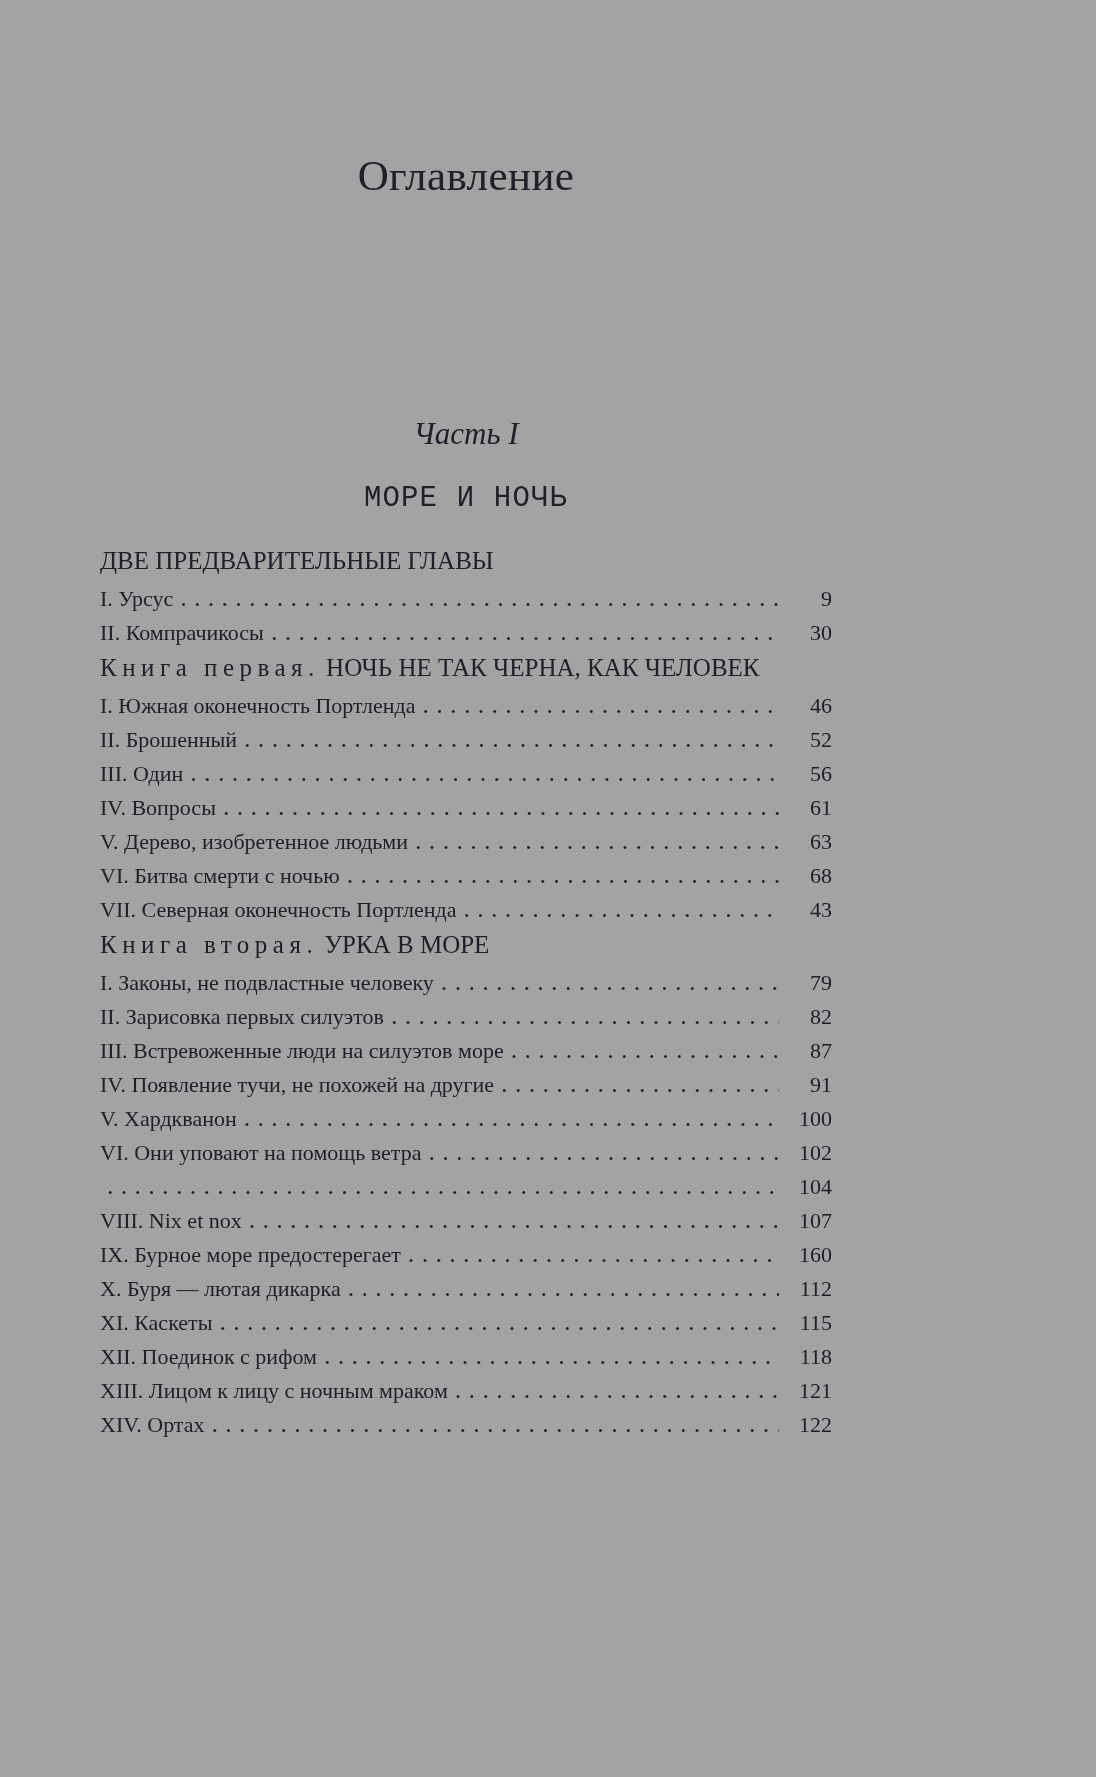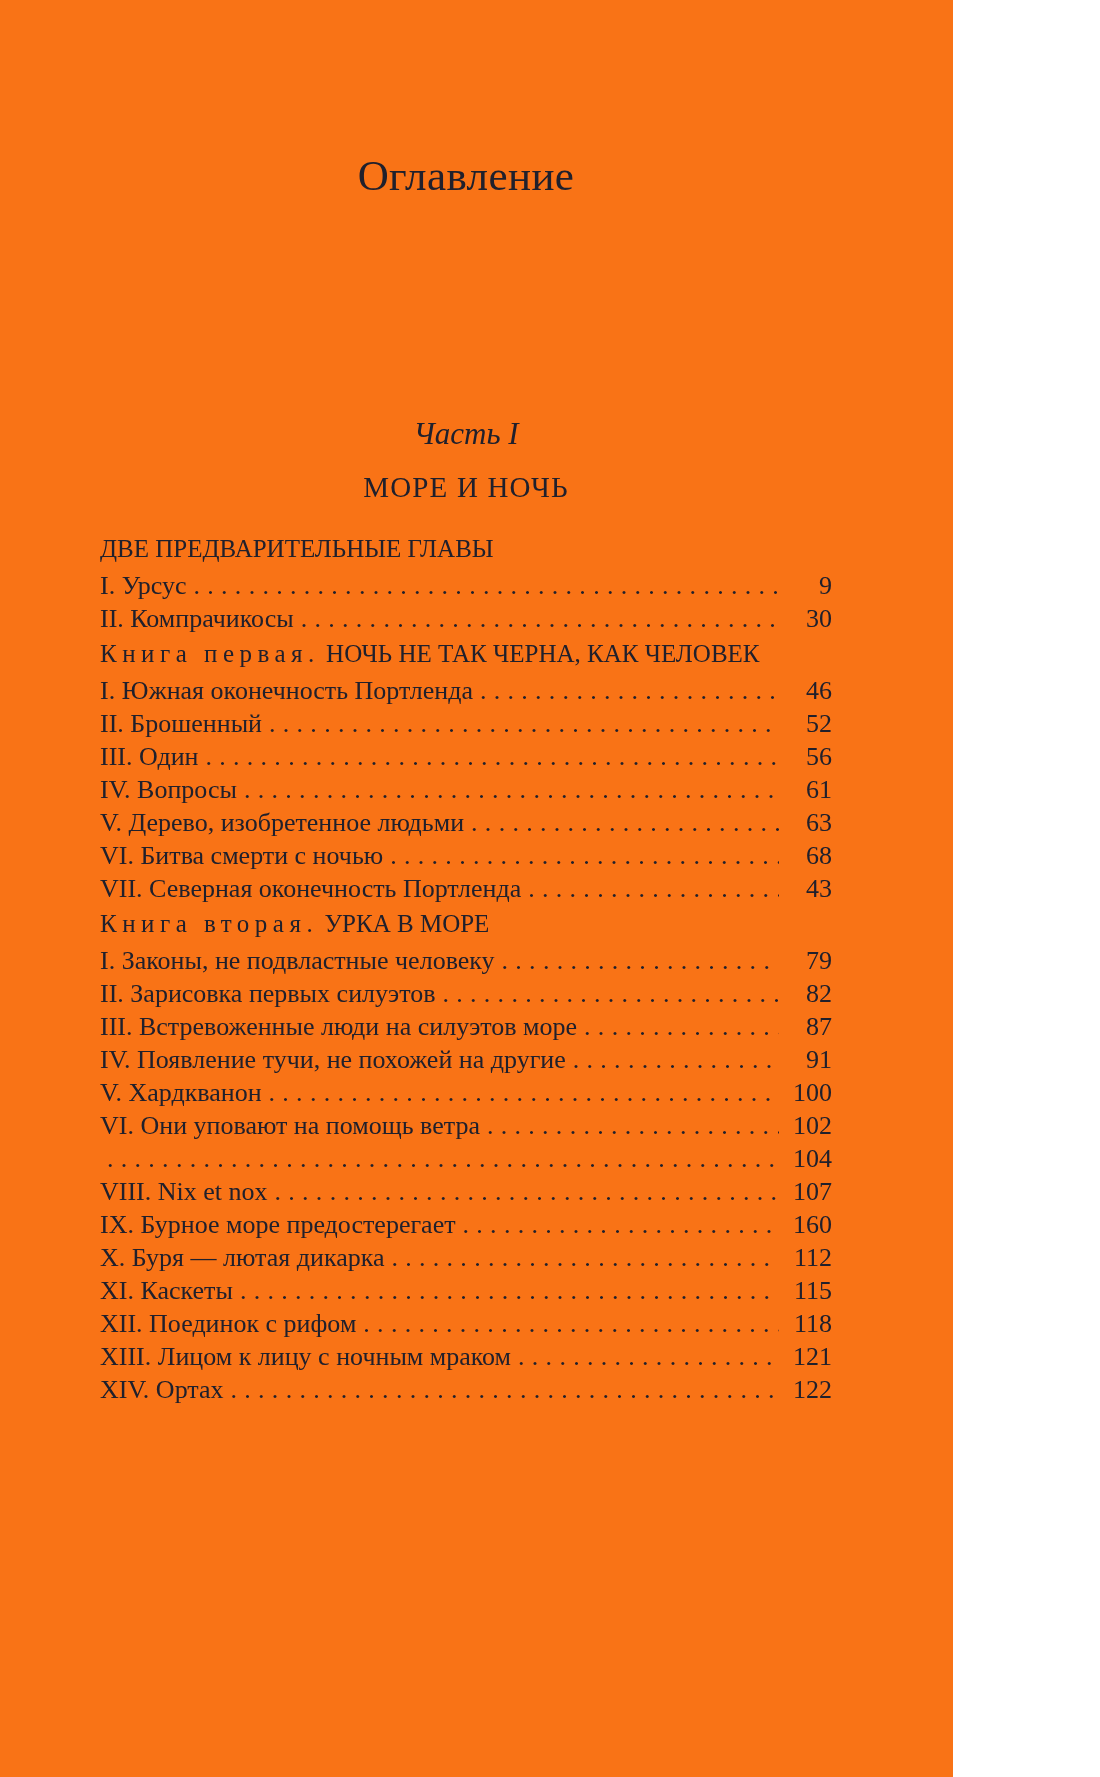--- a/index.html
+++ b/index.html
@@ -2,23 +2,23 @@
 <html lang="ru"><head>
 <meta charset="utf-8">
 <style>
   html, body {
     margin: 0;
     padding: 0;
     background: #ffffff;
   }
   .page {
     position: relative;
-    width: 953px;
+    width: 1096px;
     height: 1777px;
-    background: #f97316;
+    background: #a3a3a3;
     color: #20202c;
     font-family: "Liberation Serif", "DejaVu Serif", serif;
     overflow: hidden;
     box-sizing: border-box;
   }
   .content {
     margin-left: 100px;
     width: 732px;
   }
   .doc-title {
@@ -31,45 +31,46 @@
     letter-spacing: 0.01em;
   }
   .part-label {
     margin-top: 212px;
     text-align: center;
     font-size: 31px;
     line-height: 40px;
     font-style: italic;
   }
   .part-title {
-    margin-top: 14px;
+    margin-top: 26px;
     text-align: center;
     font-size: 29px;
     line-height: 38px;
     letter-spacing: 0.04em;
+    font-family: Liberation Mono, monospace;
   }
   .sections {
     margin-top: 26px;
   }
   .toc-section + .toc-section {
     margin-top: 2px;
   }
   .section-heading {
     margin: 0 0 3px 0;
     font-size: 25px;
     font-weight: normal;
     line-height: 34px;
   }
   .heading-prefix {
     letter-spacing: 0.22em;
   }
   .toc-entry {
     display: flex;
     align-items: baseline;
-    font-size: 26px;
+    font-size: 22px;
     line-height: 33px;
   }
   .entry-label {
     white-space: nowrap;
     flex: 0 0 auto;
   }
   .dots {
     flex: 1 1 auto;
     overflow: hidden;
     white-space: nowrap;

